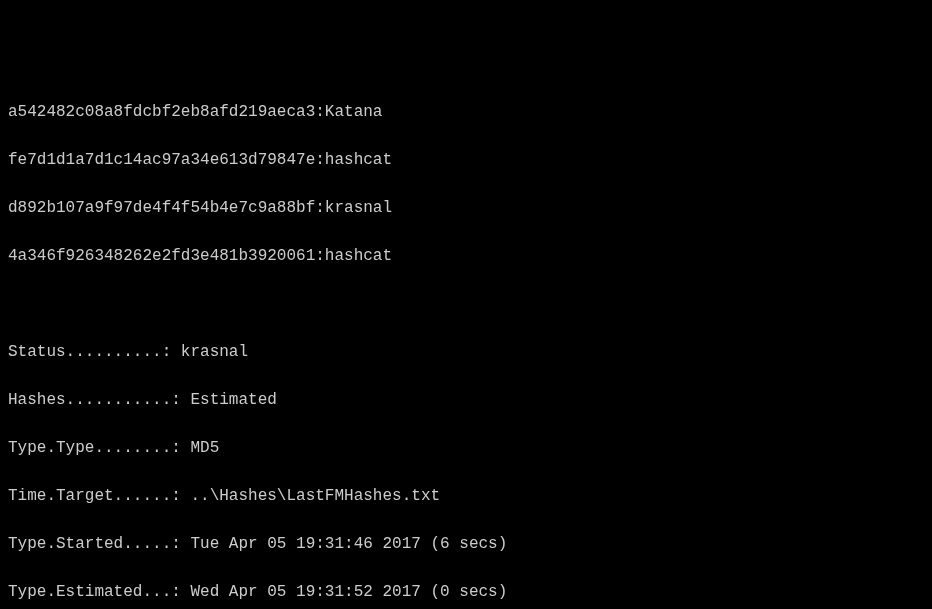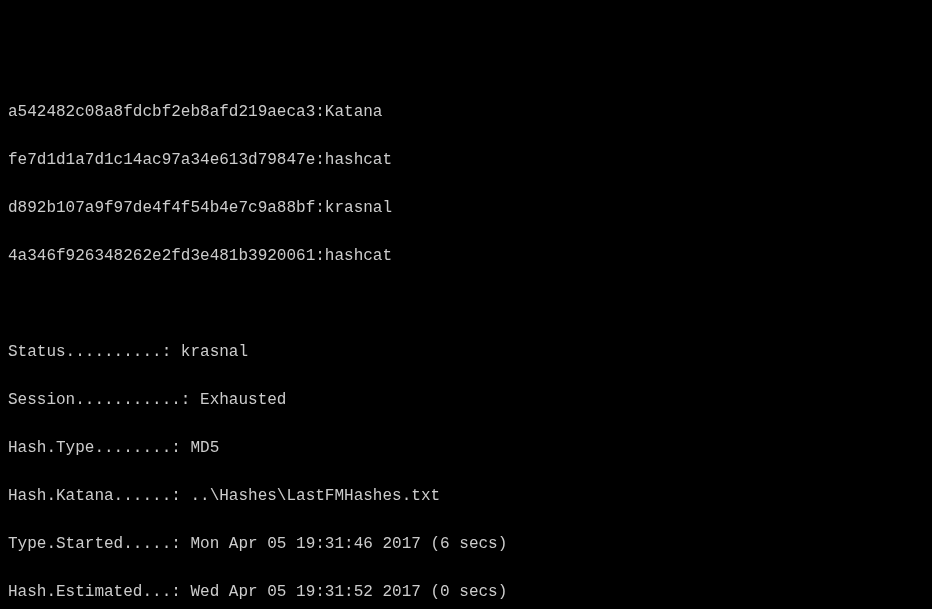--- a/index.html
+++ b/index.html
@@ -33,25 +33,25 @@
 <body>
 
 
 
 <span class="line"><span>a542482c08a8fdcbf2eb8afd219aeca3</span>:<span>Katana</span></span>
 <span class="line"><span>fe7d1d1a7d1c14ac97a34e613d79847e</span>:<span>hashcat</span></span>
 <span class="line"><span>d892b107a9f97de4f4f54b4e7c9a88bf</span>:<span>krasnal</span></span>
 <span class="line"><span>4a346f926348262e2fd3e481b3920061</span>:<span>hashcat</span></span>
 <span class="line"> </span>
 <span class="line"><span class="label">Status..........:</span> <span class="value">krasnal</span></span>
-<span class="line"><span class="label">Session...........:</span> <span class="value">Exhausted</span></span>
-<span class="line"><span class="label">Hash.Type........:</span> <span class="value">MD5</span></span>
-<span class="line"><span class="label">Hash.Katana......:</span> <span class="value">..\Hashes\LastFMHashes.txt</span></span>
-<span class="line"><span class="label">Type.Started.....:</span> <span class="value">Mon Apr 05 19:31:46 2017 (6 secs)</span></span>
-<span class="line"><span class="label">Hash.Estimated...:</span> <span class="value">Wed Apr 05 19:31:52 2017 (0 secs)</span></span>
+<span class="line"><span class="label">Hashes...........:</span> <span class="value">Estimated</span></span>
+<span class="line"><span class="label">Type.Type........:</span> <span class="value">MD5</span></span>
+<span class="line"><span class="label">Time.Target......:</span> <span class="value">..\Hashes\LastFMHashes.txt</span></span>
+<span class="line"><span class="label">Type.Started.....:</span> <span class="value">Tue Apr 05 19:31:46 2017 (6 secs)</span></span>
+<span class="line"><span class="label">Type.Estimated...:</span> <span class="value">Wed Apr 05 19:31:52 2017 (0 secs)</span></span>
 
 
 
 
 
 
 
 
 
 

